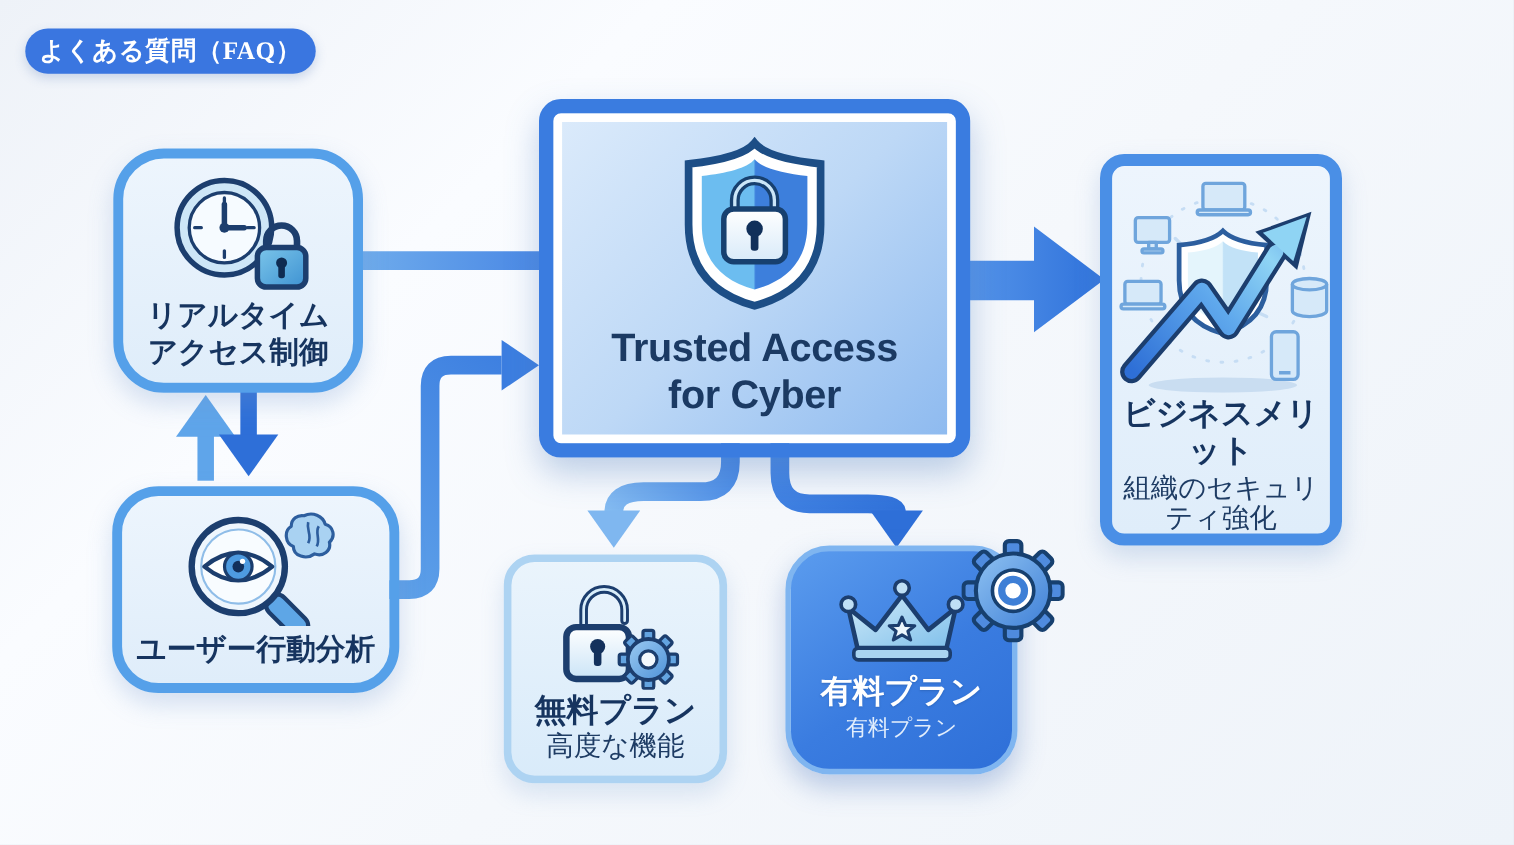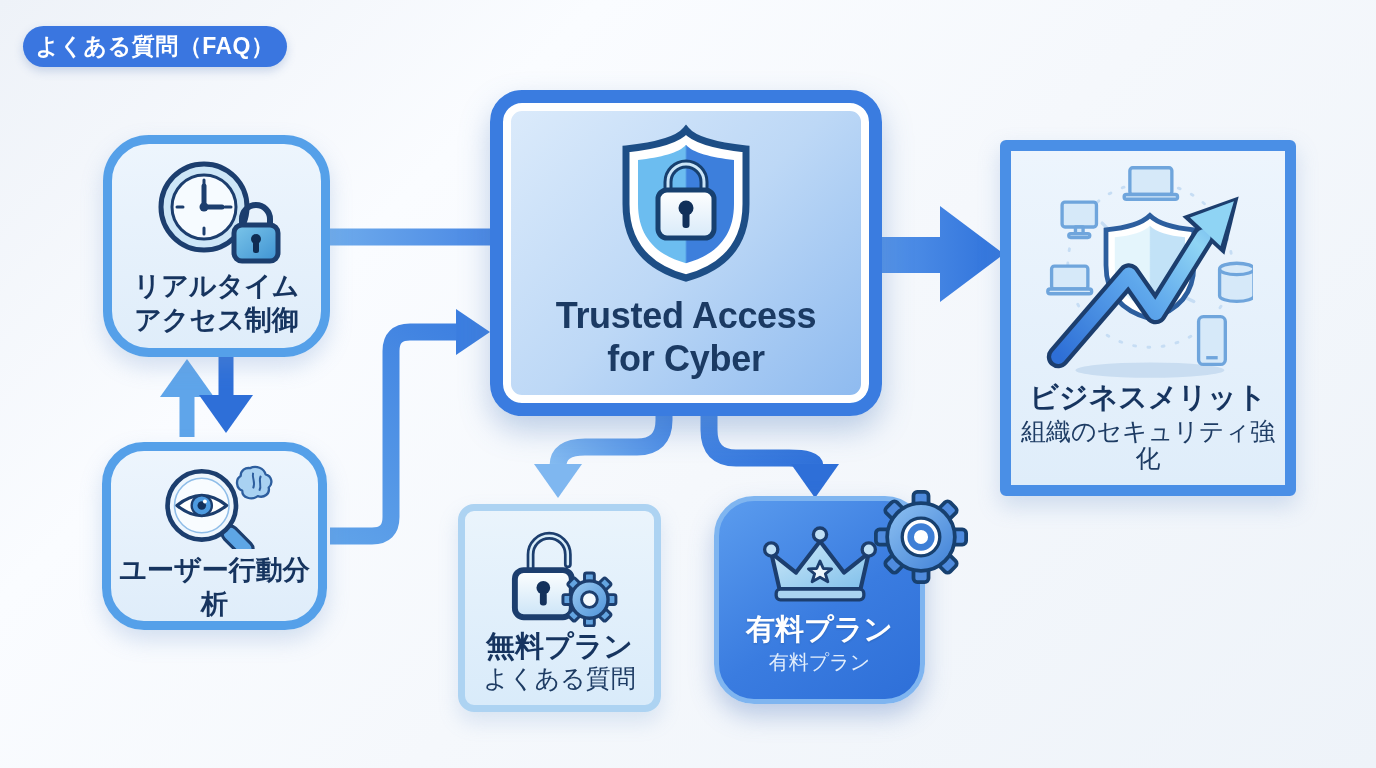--- a/index.html
+++ b/index.html
@@ -5,43 +5,43 @@
   html,body{margin:0;padding:0;background:#e9edf4;}
   .canvas{
     position:relative;width:1376px;height:768px;overflow:hidden;
     background:linear-gradient(135deg,#eef2f8 0%,#fafcff 28%,#f5f8fc 55%,#eef3f9 100%);
     font-family:"Liberation Sans","DejaVu Sans",sans-serif;
   }
   .badge{
     position:absolute;left:23px;top:26px;width:264px;height:41px;border-radius:21px;
     background:#3a76e0;color:#fff;font-size:23px;font-weight:700;letter-spacing:.5px;
     display:flex;align-items:center;justify-content:center;
-    box-shadow:0 4px 10px rgba(70,110,180,.25);z-index:4;
+    box-shadow:0 4px 10px rgba(70,110,180,.25);z-index:4;font-family:Liberation Serif, serif;
   }
   .node{
     position:absolute;box-sizing:border-box;display:flex;flex-direction:column;align-items:center;
     z-index:2;text-align:center;
   }
   .node-light{
     background:linear-gradient(180deg,#edf5fd 0%,#dfedfa 100%);
     border:9px solid #55a0e9;
     box-shadow:0 10px 22px rgba(110,150,205,.28);
   }
   .n-realtime{left:103px;top:135px;width:227px;height:222px;border-radius:46px;padding-top:13px;}
-  .n-behavior{left:102px;top:442px;width:225px;height:188px;border-radius:42px;padding-top:14px;}
+  .n-behavior{left:102px;top:442px;width:261px;height:188px;border-radius:42px;padding-top:14px;}
   .n-product{
-    left:490px;top:90px;width:392px;height:326px;border-radius:32px;padding-top:21px;
+    left:490px;top:90px;width:392px;height:326px;border-radius:20px;padding-top:21px;
     background:linear-gradient(135deg,#dcebfb 0%,#bdd8f6 50%,#8cb9ef 100%);
     border:13px solid #3a7ce0;
     box-shadow:inset 0 0 0 8px #ffffff,0 14px 30px rgba(80,125,190,.35);
   }
-  .n-benefit{left:1000px;top:140px;width:296px;height:356px;border-radius:6px;padding-top:7px;
+  .n-benefit{left:1000px;top:140px;width:220px;height:356px;border-radius:22px;padding-top:7px;
     border-width:11px;border-color:#4a8fe6;}
   .n-free{
-    left:458px;top:504px;width:203px;height:208px;border-radius:16px;padding-top:14px;
+    left:458px;top:504px;width:203px;height:208px;border-radius:28px;padding-top:14px;
     background:linear-gradient(180deg,#eaf4fc 0%,#d9ebfa 100%);
     border:7px solid #add3f2;box-shadow:0 10px 20px rgba(120,160,210,.22);
   }
   .n-paid{
     left:714px;top:496px;width:211px;height:208px;border-radius:40px;padding-top:23px;
     background:linear-gradient(145deg,#5b9cee 0%,#3a7ce0 55%,#2e6fd8 100%);
     border:5px solid #7fb5f0;box-shadow:0 12px 24px rgba(80,120,190,.35);
   }
   .t-dark{color:#16345f;font-weight:700;font-size:27px;line-height:34px;}
   .t-product{color:#1b3a63;font-weight:800;font-size:36px;line-height:43px;letter-spacing:-.3px;}
@@ -272,21 +272,21 @@
           <rect x="-5" y="-27" width="10" height="10" rx="2" transform="rotate(180)"></rect>
           <rect x="-5" y="-27" width="10" height="10" rx="2" transform="rotate(225)"></rect>
           <rect x="-5" y="-27" width="10" height="10" rx="2" transform="rotate(270)"></rect>
           <rect x="-5" y="-27" width="10" height="10" rx="2" transform="rotate(315)"></rect>
         </g>
         <circle r="19" fill="url(#gGearS)" stroke="#1c3e6e" stroke-width="3.5"></circle>
         <circle r="8" fill="#f3f9fe" stroke="#1c3e6e" stroke-width="3"></circle>
       </g>
     </svg>
     <div class="t-title mt2">無料プラン</div>
-    <div class="t-sub" style="margin-top:2px">よくある質問</div>
+    <div class="t-sub" style="margin-top:2px">高度な機能</div>
   </div>
 
   <div class="node n-paid">
     <svg width="124" height="84" viewBox="0 0 150 100">
       <defs>
         <linearGradient id="gCrown" x1="0" y1="0" x2="1" y2="1">
           <stop offset="0" stop-color="#cfeaf9"></stop>
             <stop offset="1" stop-color="#7fbfea"></stop>
         </linearGradient>
       </defs>

